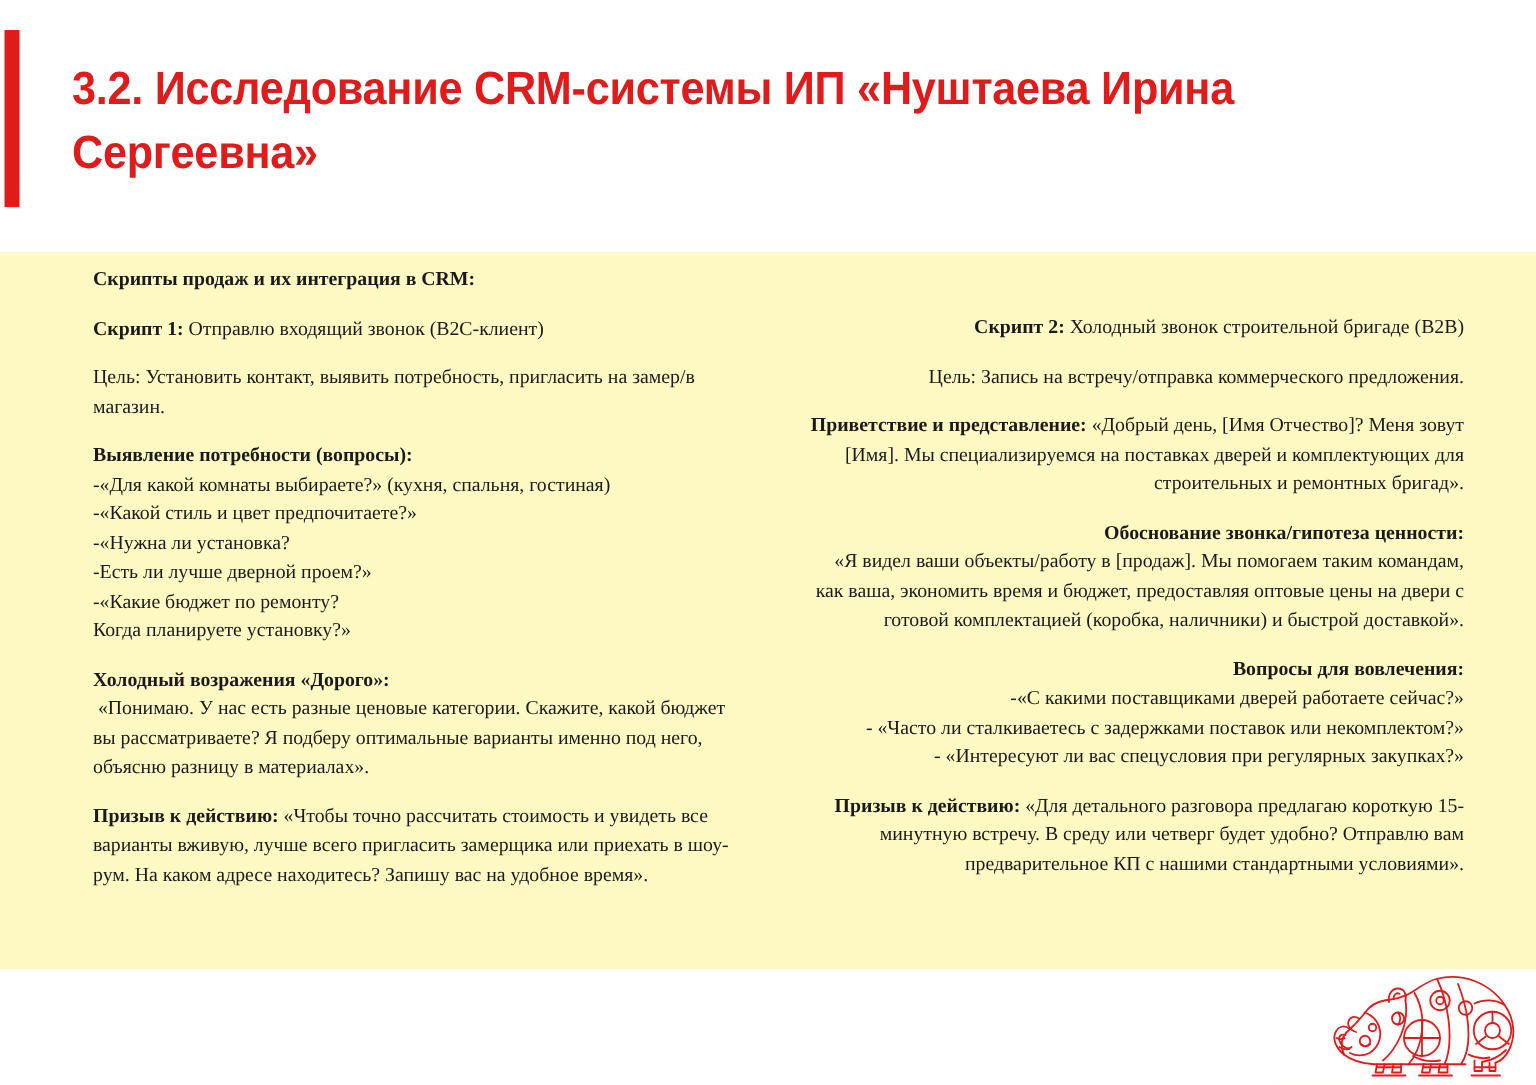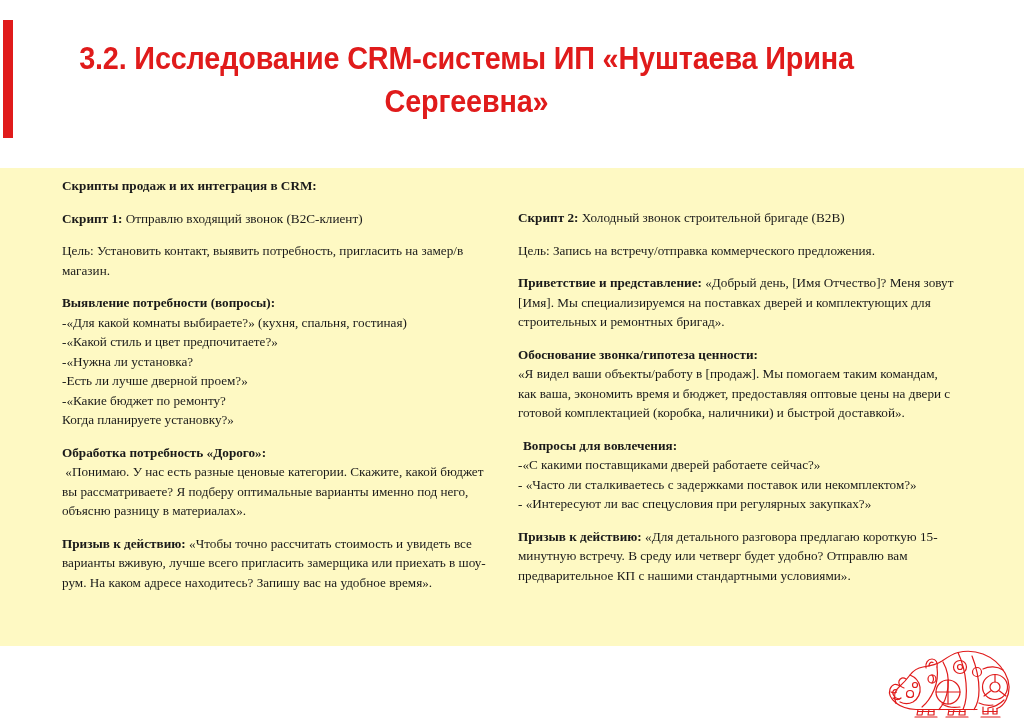--- a/index.html
+++ b/index.html
@@ -24,21 +24,20 @@
   }
 
   
   .header {
     position: absolute;
     left: 0;
     top: 0;
     width: 1024px;
     height: 180px;
     background: #ffffff;
-    text-align: center;
   }
   .header-accent-bar {
     position: absolute;
     left: 3px;
     top: 20px;
     width: 10px;
     height: 118px;
     background: #e01b1b;
   }
   .header-title {
@@ -83,22 +82,23 @@
     top: 8px;
     color: #1a1a1a;
     font-size: 13.2px;
     line-height: 19.5px;
   }
   .col-left {
     left: 62px;
     width: 432px;
   }
   .col-right {
-    left: 518px;
+    left: 536px;
     width: 440px;
+    text-align: right;
   }
 
   .blk {
     margin: 0 0 13px 0;
   }
   .blk.last {
     margin-bottom: 0;
   }
   .lbl {
     font-weight: bold;
@@ -172,21 +172,21 @@
           <span class="ln">-«Для какой комнаты выбираете?» (кухня, спальня, гостиная)</span>
           <span class="ln">-«Какой стиль и цвет предпочитаете?»</span>
           <span class="ln">-«Нужна ли установка?</span>
           <span class="ln">-Есть ли лучше дверной проем?»</span>
           <span class="ln">-«Какие бюджет по ремонту?</span>
           <span class="ln">Когда планируете установку?»</span>
         </div>
       </div>
 
       <div class="blk">
-        <div class="hdg">Обработка потребность «Дорого»:</div>
+        <div class="hdg">Холодный возражения «Дорого»:</div>
         <div class="para"> «Понимаю. У нас есть разные ценовые категории. Скажите, какой бюджет вы рассматриваете? Я подберу оптимальные варианты именно под него, объясню разницу в материалах».</div>
       </div>
 
       <div class="blk last">
         <span class="lbl">Призыв к действию:</span><span> «Чтобы точно рассчитать стоимость и увидеть все варианты вживую, лучше всего пригласить замерщика или приехать в шоу-рум. На каком адресе находитесь? Запишу вас на удобное время».</span>
       </div>
 
     </div>
 
     <div class="col col-right">

